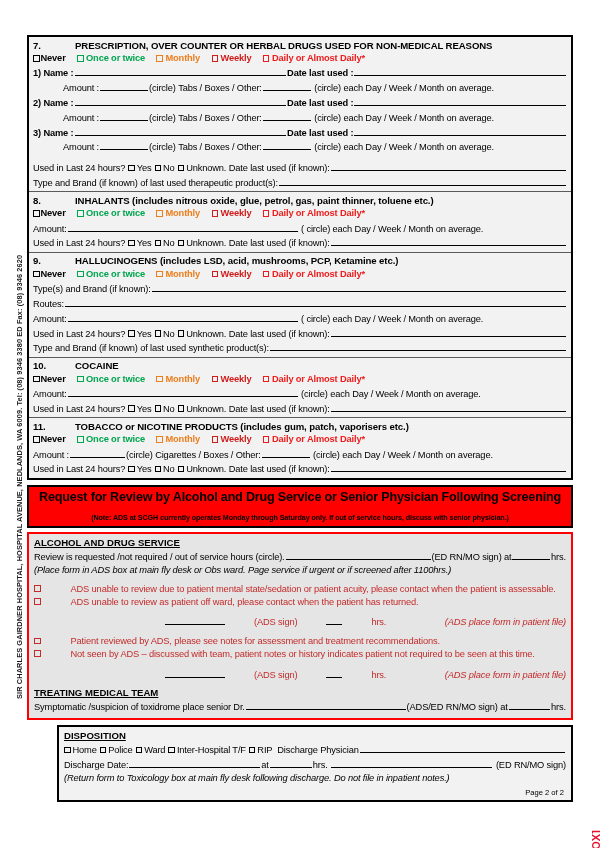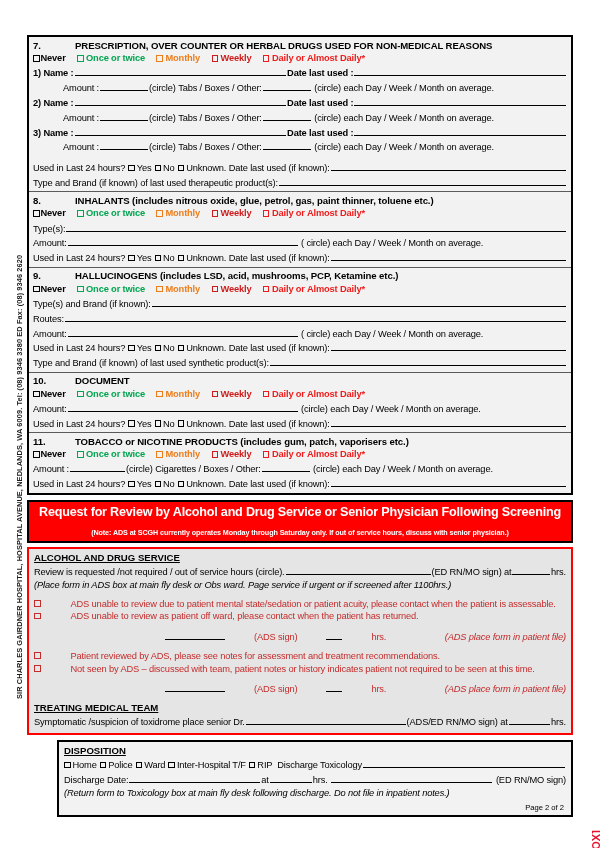--- a/index.html
+++ b/index.html
@@ -125,21 +125,21 @@
     box-sizing:border-box;
   }
 
   
   .redbanner{
     margin-top:5px;
     background:#fe0000;
     border:2.5px solid #000;
     box-sizing:border-box;
     text-align:center;
-    color:#ffffff;
+    color:#000000;
     padding:3px 4px 4px 4px;
   }
   .redbanner .t1{font-size:12.6px;font-weight:bold;letter-spacing:-.2px;white-space:nowrap;}
   .redbanner .t2{font-size:7.2px;font-weight:bold;margin-top:9px;letter-spacing:-.1px;white-space:nowrap;}
 
   .redbox{
     margin-top:4px;
     border:2.5px solid #fe0000;
     background:#e5e5e5;
     box-sizing:border-box;
@@ -272,24 +272,20 @@
           <span class="num">8.</span><span>INHALANTS (includes nitrous oxide, glue, petrol, gas, paint thinner, toluene etc.)</span>
         </div>
         <div class="freq">
           <span class="opt c-never"><span class="cb"></span><span>Never</span></span>
           <span class="opt c-once"><span class="cb"></span><span>Once or twice</span></span>
           <span class="opt c-month"><span class="cb"></span><span>Monthly</span></span>
           <span class="opt c-week"><span class="cb"></span><span>Weekly</span></span>
           <span class="opt c-daily"><span class="cb"></span><span>Daily or Almost Daily*</span></span>
         </div>
         <div class="row">
-          <span class="lbl">Type(s):</span>
-          <span class="fill"></span>
-        </div>
-        <div class="row">
           <span class="lbl">Amount:</span>
           <span class="fillfix w230"></span>&nbsp;
           <span class="lbl">( circle)</span>&nbsp;
           <span class="lbl">each Day / Week / Month on average.</span>
         </div>
         <div class="row">
           <span class="lbl">Used in Last 24 hours?</span>
           <span class="cbk"></span><span class="lbl">Yes</span>
           <span class="cbk"></span><span class="lbl">No</span>
           <span class="cbk"></span><span class="lbl">Unknown.</span>&nbsp;
@@ -332,21 +328,21 @@
           <span class="fill"></span>
         </div>
         <div class="row">
           <span class="lbl">Type and Brand (if known) of last used synthetic product(s):</span>
           <span class="fill"></span>
         </div>
       </div>
 
       <div class="sec">
         <div class="sec-title">
-          <span class="num">10.</span><span>DOCUMENT</span>
+          <span class="num">10.</span><span>COCAINE</span>
         </div>
         <div class="freq">
           <span class="opt c-never"><span class="cb"></span><span>Never</span></span>
           <span class="opt c-once"><span class="cb"></span><span>Once or twice</span></span>
           <span class="opt c-month"><span class="cb"></span><span>Monthly</span></span>
           <span class="opt c-week"><span class="cb"></span><span>Weekly</span></span>
           <span class="opt c-daily"><span class="cb"></span><span>Daily or Almost Daily*</span></span>
         </div>
         <div class="row">
           <span class="lbl">Amount:</span>
@@ -459,21 +455,21 @@
     </div>
 
     <div class="dispbox">
       <div class="hdr-ul">DISPOSITION</div>
       <div class="row">
         <span class="cbk" style="margin-left:0"></span><span class="lbl">Home</span>
         <span class="cbk"></span><span class="lbl">Police</span>
         <span class="cbk"></span><span class="lbl">Ward</span>
         <span class="cbk"></span><span class="lbl">Inter-Hospital T/F</span>
         <span class="cbk"></span><span class="lbl">RIP</span>&nbsp;&nbsp;
-        <span class="lbl">Discharge Toxicology</span>
+        <span class="lbl">Discharge Physician</span>
         <span class="fill"></span>
       </div>
       <div class="row">
         <span class="lbl">Discharge Date:</span>
         <span class="fillfix w150"></span>
         <span class="lbl">at</span>
         <span class="fillfix w48"></span>
         <span class="lbl">hrs.</span>&nbsp;
         <span class="fillfix w185"></span>&nbsp;
         <span class="lbl">(ED RN/MO sign)</span>

